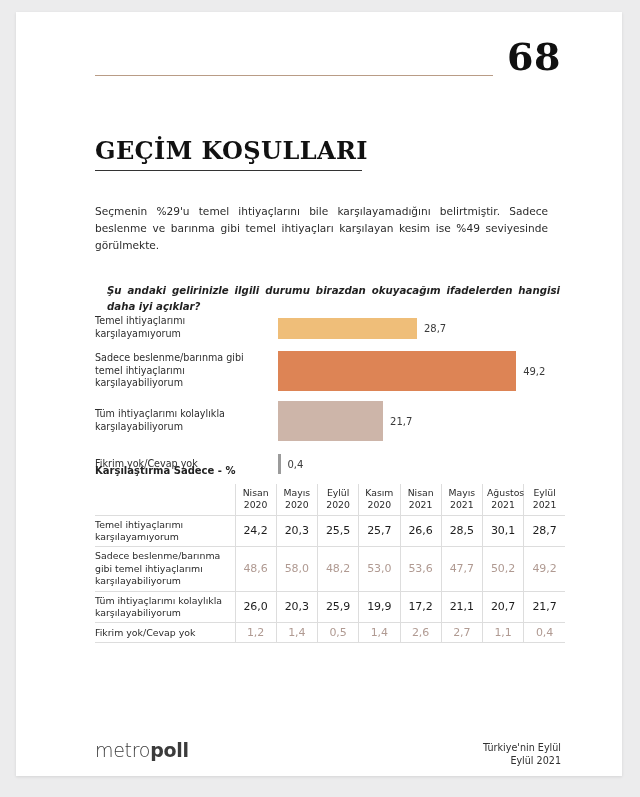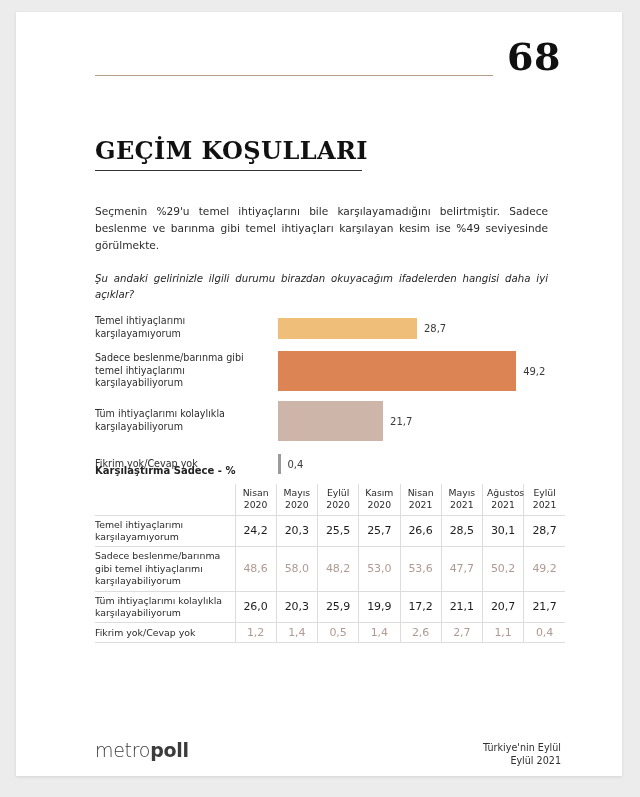--- a/index.html
+++ b/index.html
@@ -84,27 +84,27 @@
     text-justify: inter-word;
     margin: 0;
   }
 
   
   .question-text {
     position: absolute;
     left: 79px; top: 259px;
     width: 453px;
     font-size: 10.2px;
-    font-weight: normal;
+    font-weight: bold;
     font-style: italic;
     line-height: 16px;
     color: #1f1f1f;
     text-align: justify;
     text-justify: inter-word;
-    margin: 0;
+    margin: 12px;
   }
 
   
   .bar-chart {
     position: absolute;
     left: 79px; top: 303px;
     width: 470px;
   }
   .bar-row {
     display: flex;

